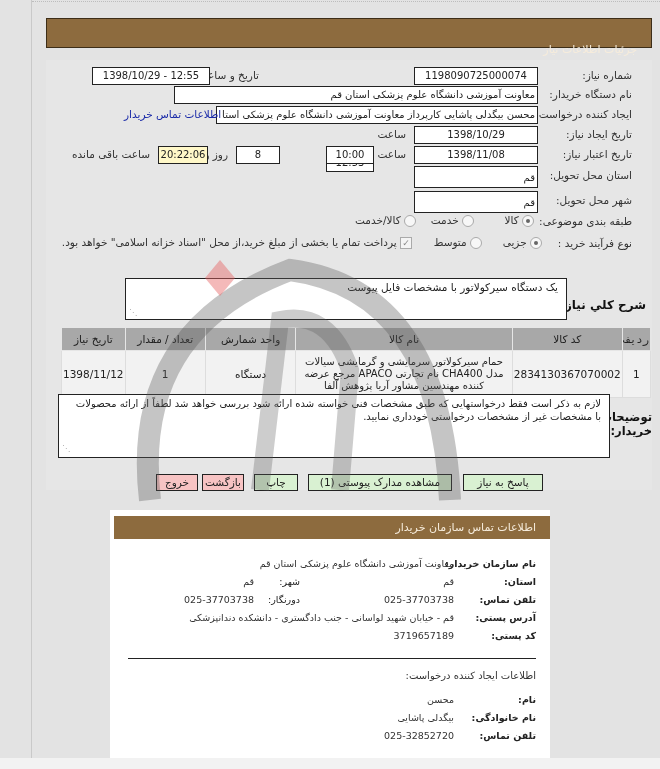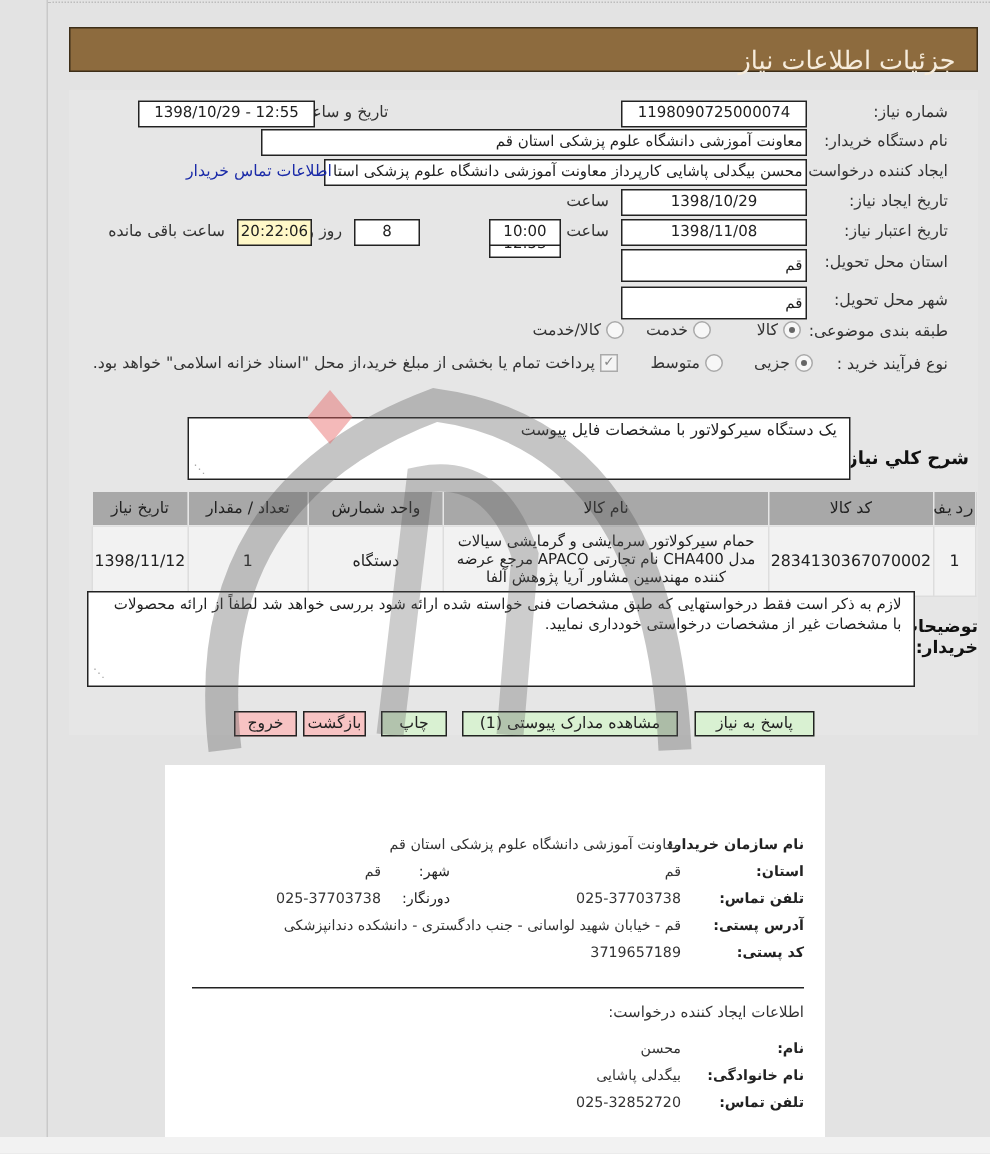--- a/index.html
+++ b/index.html
@@ -2,21 +2,21 @@
 <html><head>
 <meta charset="utf-8">
 <style>
   html,body{margin:0;padding:0;}
   body{width:660px;height:769px;background:#e3e3e3;font-family:"DejaVu Sans",sans-serif;font-size:11px;color:#222;position:relative;overflow:hidden;}
   .leftrule{position:absolute;left:31px;top:0;width:1px;height:760px;background:#c9c9c9;}
   .toprule{position:absolute;left:32px;top:1px;width:628px;border-top:1px dotted #bdbdbd;}
   .bottombar{position:absolute;left:0;top:758px;width:660px;height:11px;background:#f2f2f2;}
   .main{position:absolute;left:46px;top:18px;width:606px;height:470px;}
   .hdr{position:absolute;left:0;top:0;width:604px;height:28px;background:#8d6b3e;border:1px solid #3d2e18;}
-  .hdr span{position:absolute;right:14px;top:12px;color:#f6ecdc;font-size:17px;margin-left:48px;}
+  .hdr span{position:absolute;right:14px;top:24px;color:#f6ecdc;font-size:11px;margin-left:48px;}
   .panel{position:absolute;left:0;top:42px;width:606px;height:430px;background:#e6e6e6;}
   .lbl{position:absolute;direction:rtl;font-size:10.5px;color:#333;white-space:nowrap;}
   .box{position:absolute;background:#fff;border:1px solid #222;height:16px;font-size:10px;line-height:16px;text-align:center;white-space:nowrap;overflow:hidden;}
   .box.rt{text-align:right;direction:rtl;padding-right:2px;}
   .box.yel{background:#fff8c8;}
   .link{position:absolute;color:#1a2aa8;direction:rtl;font-size:10.5px;white-space:nowrap;}
   .radio{display:inline-block;width:10px;height:10px;border-radius:50%;border:1px solid #aaa;background:#f7f7f7;vertical-align:middle;position:relative;}
   .radio.on::after{content:"";position:absolute;left:3px;top:3px;width:4px;height:4px;border-radius:50%;background:#666;}
   .chk{display:inline-block;width:10px;height:10px;border:1px solid #aaa;background:#f4f4f4;vertical-align:middle;font-size:9px;line-height:10px;text-align:center;color:#888;}
   .opt{position:absolute;direction:rtl;font-size:10.5px;color:#333;white-space:nowrap;}
@@ -131,20 +131,23 @@
   </div>
 </div>
 
 <div class="btn g" style="left:463px;top:474px;width:78px;">پاسخ به نیاز</div>
 <div class="btn g" style="left:308px;top:474px;width:142px;">مشاهده مدارک پیوستی (1)</div>
 <div class="btn g" style="left:254px;top:474px;width:42px;">چاپ</div>
 <div class="btn r" style="left:202px;top:474px;width:40px;">بازگشت</div>
 <div class="btn r" style="left:156px;top:474px;width:40px;">خروج</div>
 
 <div class="contact">
+  <div class="chdr">
+      <span>اطلاعات تماس سازمان خریدار</span>
+    </div>
   <div class="cl" style="right:14px;top:48px;">نام سازمان خریدار:</div>
   <div class="cv" style="right:96px;top:48px;">معاونت آموزشی دانشگاه علوم پزشکی استان قم</div>
   <div class="cl" style="right:14px;top:66px;">استان:</div>
   <div class="cv" style="right:96px;top:66px;">قم</div>
   <div class="cl" style="right:250px;top:66px;font-weight:normal;margin-left:42px;">شهر:</div>
   <div class="cv" style="right:296px;top:66px;">قم</div>
   <div class="cl" style="right:14px;top:84px;">تلفن تماس:</div>
   <div class="cv" style="right:96px;top:84px;">025-37703738</div>
   <div class="cl" style="right:250px;top:84px;font-weight:normal;">دورنگار:</div>
   <div class="cv" style="right:296px;top:84px;">025-37703738</div>

